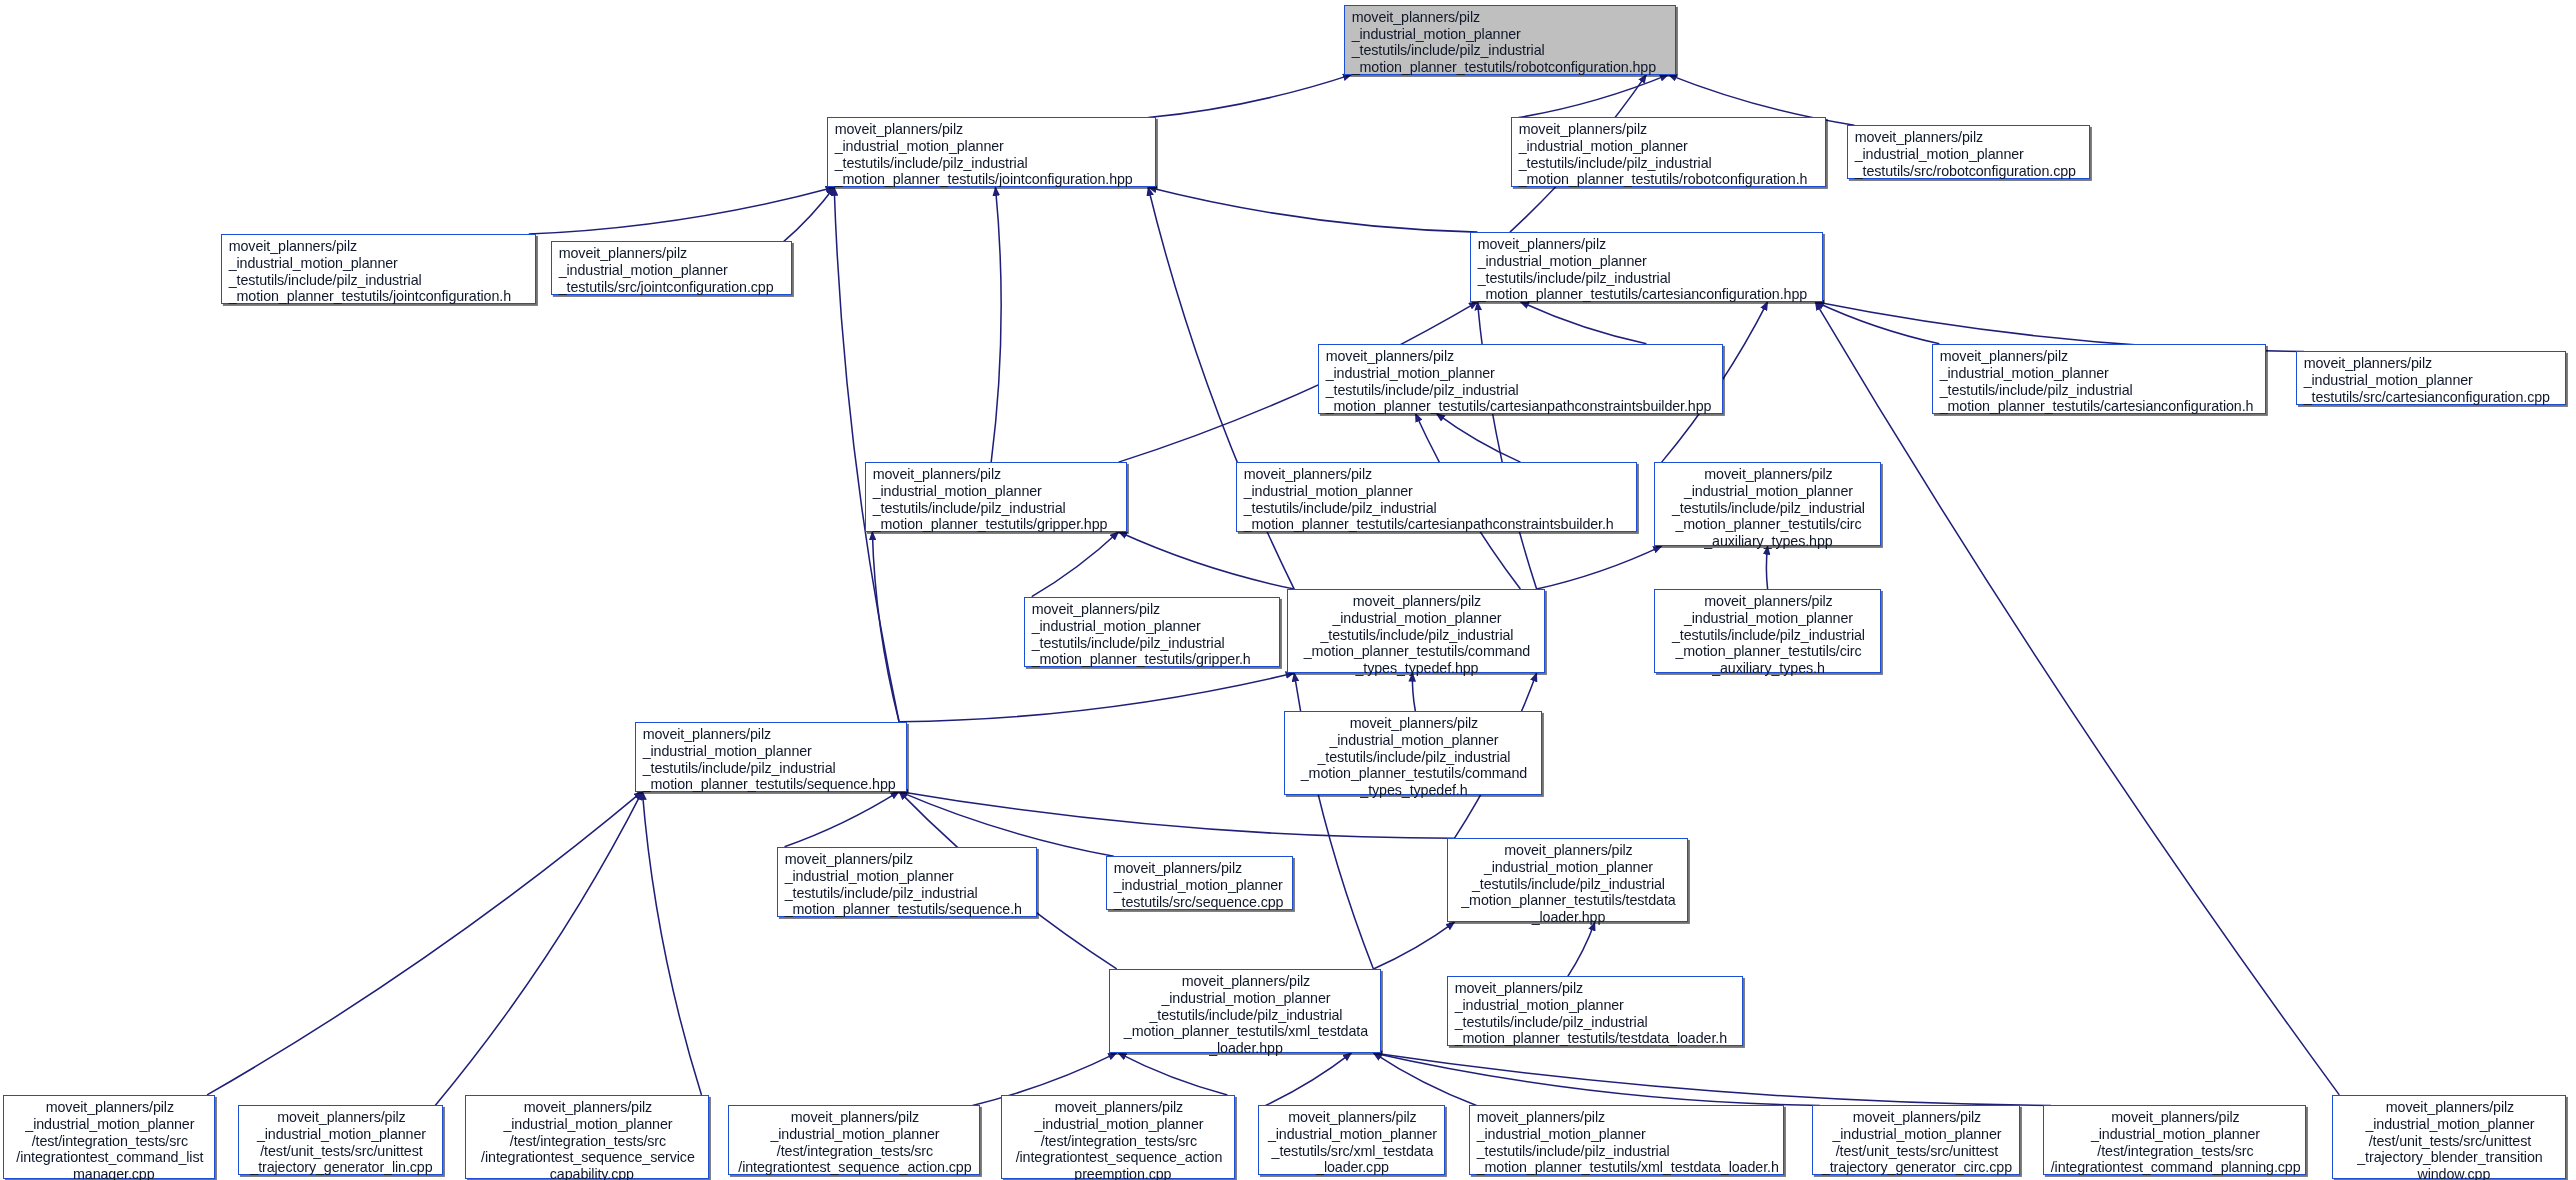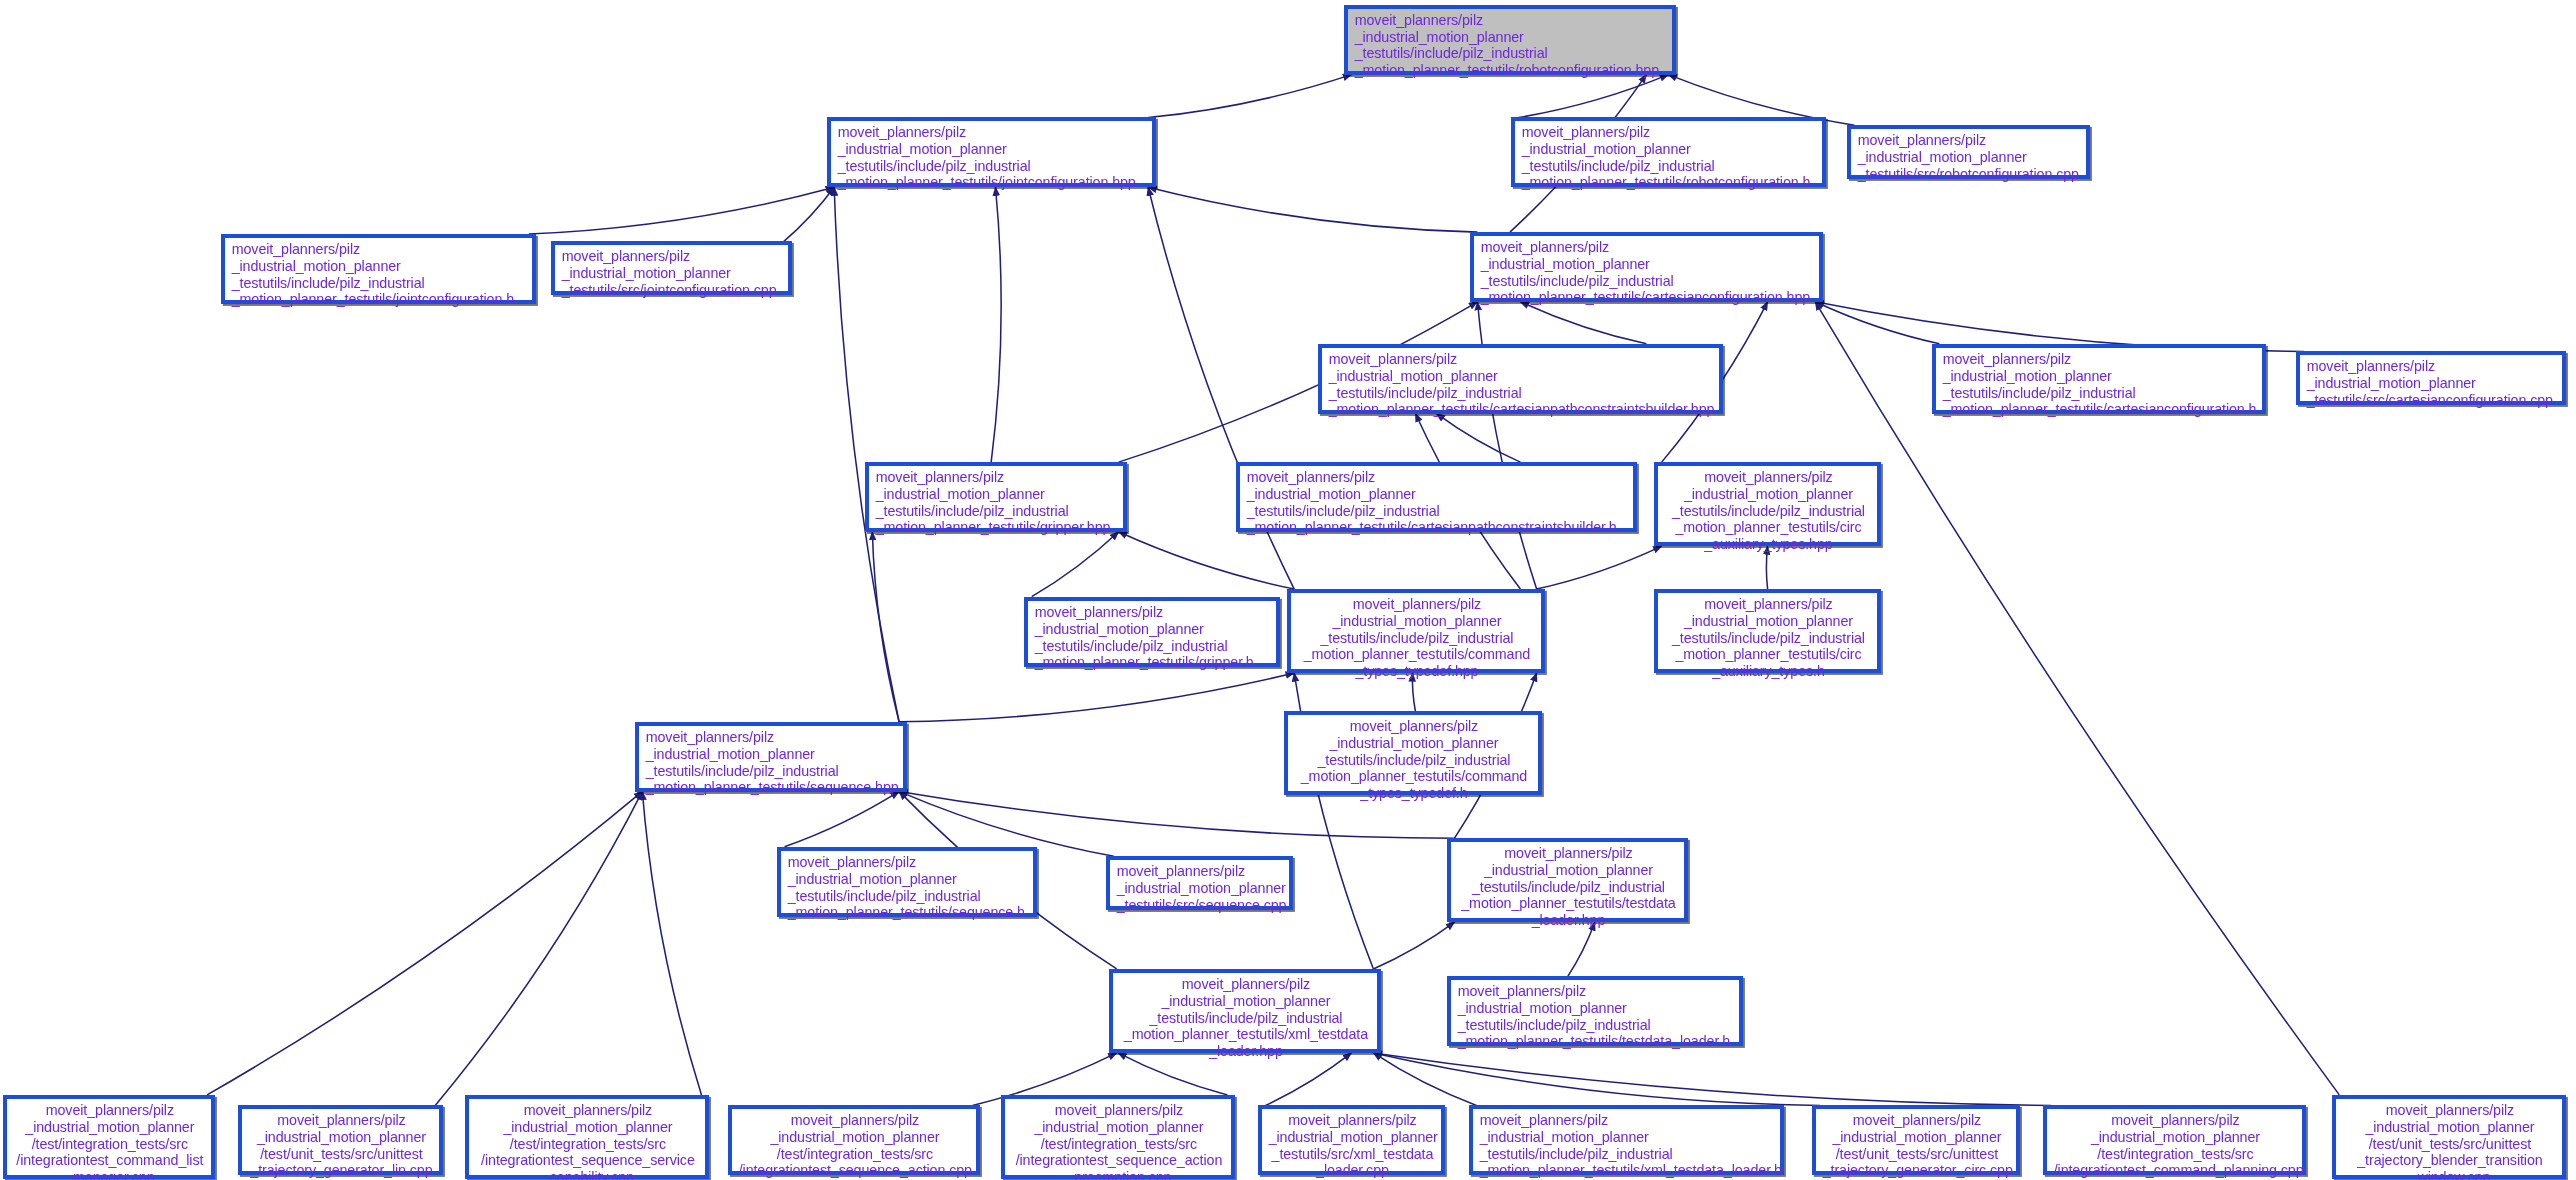--- a/index.html
+++ b/index.html
@@ -19,23 +19,23 @@
     position: absolute;
     left: 0;
     top: 0;
     width: 2576px;
     height: 1181px;
     pointer-events: none;
   }
   .node {
     position: absolute;
     box-sizing: border-box;
-    border: 4px solid #1d4ed8;
+    border: 1px solid #1d4ed8;
     background: #ffffff;
-    color: #6d28d9;
+    color: #0f172a;
     font-size: 14.3px;
     line-height: 1.18;
     padding: 2.9px 4.8px 2.9px 6.7px;
     white-space: pre;
     letter-spacing: -0.1px;
     box-shadow: 1.9px 1.9px 0 rgba(0,0,0,0.55);
     z-index: 5;
   }
   .node.root {
     background: #bfbfbf;

